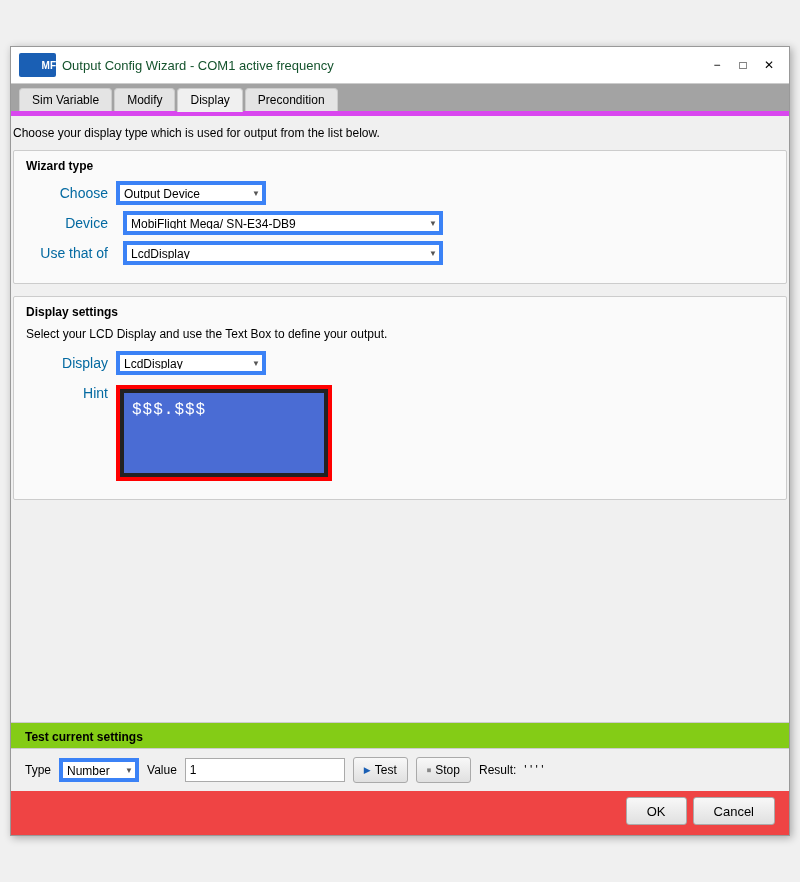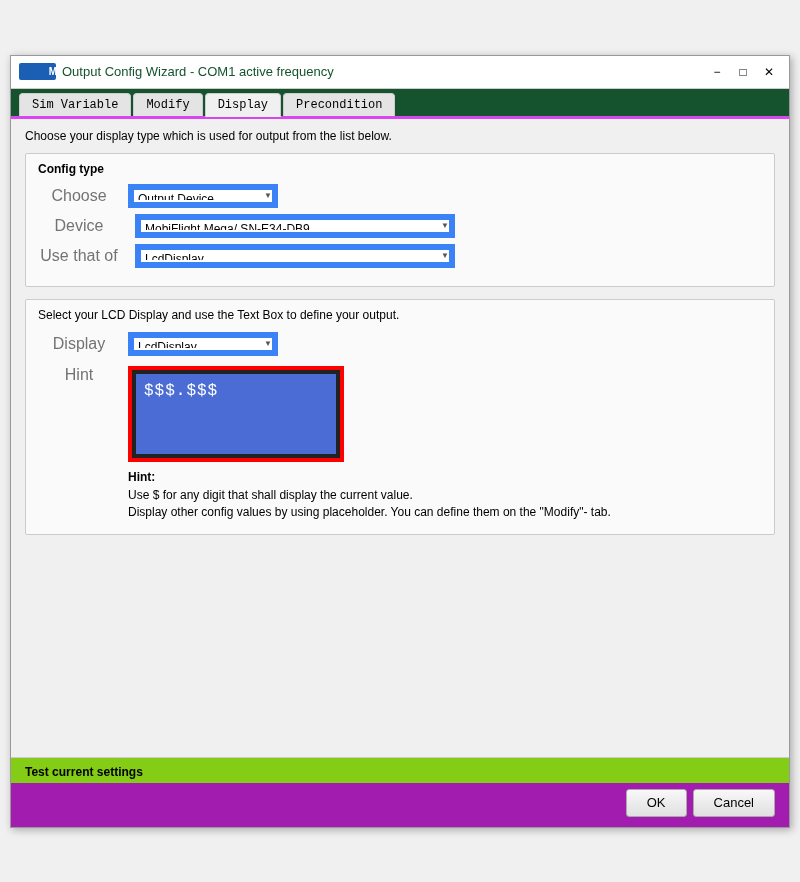--- a/index.html
+++ b/index.html
@@ -29,26 +29,26 @@
       align-items: center;
       justify-content: space-between;
     }
     .title-bar-left {
       display: flex;
       align-items: center;
       gap: 6px;
     }
     .title-bar-icon {
       width: 16px;
-      height: 17px;
+      height: 24px;
       background: #1a5fb4;
       border-radius: 2px;
       display: flex;
       align-items: center;
-      justify-content: center;
+      justify-content: flex-end;
       color: white;
       font-size: 10px;
       font-weight: bold;
       padding-left: 37px;
     }
     .title-bar-title {
       font-size: 13px;
       color: #14532d;
     }
     .title-bar-controls {
@@ -65,41 +65,40 @@
       align-items: center;
       justify-content: center;
       font-size: 12px;
       color: #000;
       border-radius: 2px;
     }
     .tabs {
       display: flex;
       gap: 2px;
       padding: 4px 8px 0;
-      background: #14532d;
-      border-bottom: 3px solid #d946ef;
-      font-family: Liberation Mono, monospace;
+      background: #a3a3a3;
+      border-bottom: 5px solid #d946ef;
     }
     .tab {
       padding: 4px 12px;
       border: 1px solid #ccc;
       border-bottom: none;
       background: #e4e4e4;
       cursor: pointer;
       border-radius: 4px 4px 0 0;
       font-size: 12px;
     }
     .tab.active {
       background: #f0f0f0;
       border-bottom: 1px solid #f0f0f0;
       margin-bottom: -1px;
       font-weight: 400;
     }
     .content {
-      padding: 10px 14px;
+      padding: 10px 2px;
       flex: 1;
     }
     .intro-text {
       font-size: 12px;
       margin-bottom: 10px;
       color: #000;
     }
     .section {
       border: 1px solid #ccc;
       padding: 8px 12px 12px;
@@ -113,32 +112,32 @@
       margin-bottom: 8px;
       color: #000;
     }
     .form-row {
       display: flex;
       align-items: center;
       margin-bottom: 6px;
     }
     .form-label {
       width: 90px;
-      text-align: center;
+      text-align: right;
       padding-right: 8px;
-      font-size: 16px;
-      color: #737373;
+      font-size: 14px;
+      color: #0369a1;
     }
     .select-wrapper {
       position: relative;
       display: inline-flex;
       align-items: center;
     }
     .select-wrapper select {
-      border: 6px solid #3b82f6;
+      border: 4px solid #3b82f6;
       background: #fff;
       padding: 2px 24px 2px 4px;
       font-size: 12px;
       height: 24px;
       appearance: none;
       -webkit-appearance: none;
       cursor: pointer;
       min-width: 150px;
     }
     .select-wrapper::after {
@@ -229,21 +228,21 @@
     .btn-stop::before {
       content: '⏹';
       font-size: 9px;
       color: #888;
     }
     .footer-buttons {
       display: flex;
       justify-content: flex-end;
       padding: 6px 14px 10px;
       gap: 6px;
-      background: #a21caf;
+      background: #ef4444;
     }
     .footer-btn {
       height: 28px;
       padding: 0 20px;
       border: 1px solid #aaa;
       background: linear-gradient(to bottom, #f8f8f8, #e0e0e0);
       cursor: pointer;
       font-size: 13px;
       border-radius: 3px;
     }
@@ -276,21 +275,21 @@
     <div class="tab">Sim Variable</div>
     <div class="tab">Modify</div>
     <div class="tab active">Display</div>
     <div class="tab">Precondition</div>
   </div>
 
   <div class="content">
     <p class="intro-text">Choose your display type which is used for output from the list below.</p>
 
     <div class="section">
-      <div class="section-title">Config type</div>
+      <div class="section-title">Wizard type</div>
 
       <div class="form-row">
         <span class="form-label">Choose</span>
         <div class="select-wrapper">
           <select>
             <option>Output Device</option>
           </select>
         </div>
       </div>
 
@@ -307,51 +306,65 @@
         <span class="form-label">Use that of</span>
         <div class="select-wrapper select-wide">
           <select>
             <option>LcdDisplay</option>
           </select>
         </div>
       </div>
     </div>
 
     <div class="section">
+      <div class="section-title">Display settings</div>
       <p class="intro-text">Select your LCD Display and use the Text Box to define your output.</p>
 
       <div class="form-row">
         <span class="form-label">Display</span>
         <div class="select-wrapper">
           <select>
             <option>LcdDisplay</option>
           </select>
         </div>
       </div>
 
       <div class="text-row">
         <span class="form-label" style="padding-top:4px;">Hint</span>
         <div class="lcd-preview-area" style="margin-left:0;">
           <div class="lcd-outer">
             <div class="lcd-inner">$$$.$$$</div>
           </div>
         </div>
       </div>
 
-      <div class="hint-section" style="margin-left:90px;">
-        <div class="hint-label">Hint:</div>
-        <div class="hint-text">Use $ for any digit that shall display the current value.</div>
-        <div class="hint-text">Display other config values by using placeholder. You can define them on the "Modify"- tab.</div>
-      </div>
     </div>
   </div>
 
   <div class="bottom-spacer"></div>
 
   <div style="padding: 6px 14px 4px; background:#84cc16; border-top:1px solid #ccc;">
     <span style="font-weight:bold; font-size:12px;">Test current settings</span>
+  </div>
+  <div class="test-bar">
+    <span style="font-size:12px;">Type</span>
+    <div class="select-wrapper">
+      <select style="min-width:80px;">
+        <option>Number</option>
+      </select>
+    </div>
+    <span style="font-size:12px;">Value</span>
+    <input type="text" style="width: 160px;" value="1">
+    <button class="btn btn-play">
+      <span>Test</span>
+    </button>
+    <button class="btn btn-stop">
+      <span>Stop</span>
+    </button>
+    <span style="font-size:12px;">Result:</span>
+    <span style="font-size:12px;">' ' ' '</span>
   </div>
 
   <div class="footer-buttons">
     <button class="footer-btn">OK</button>
     <button class="footer-btn">Cancel</button>
   </div>
 </div>
 
 </body></html>

